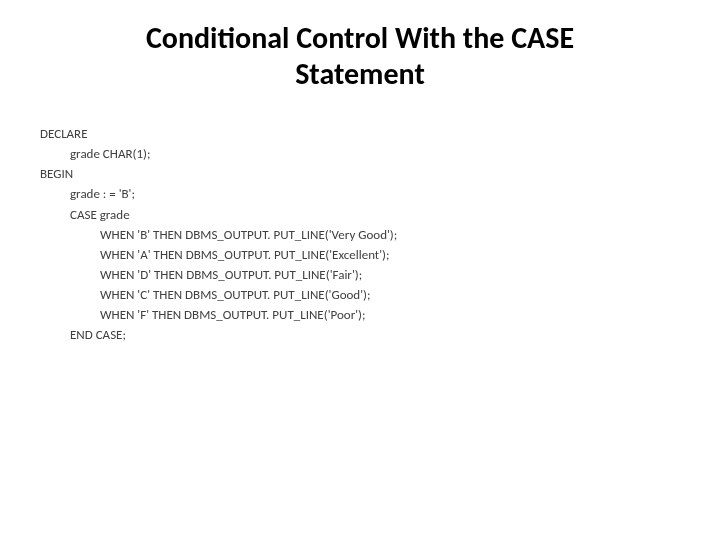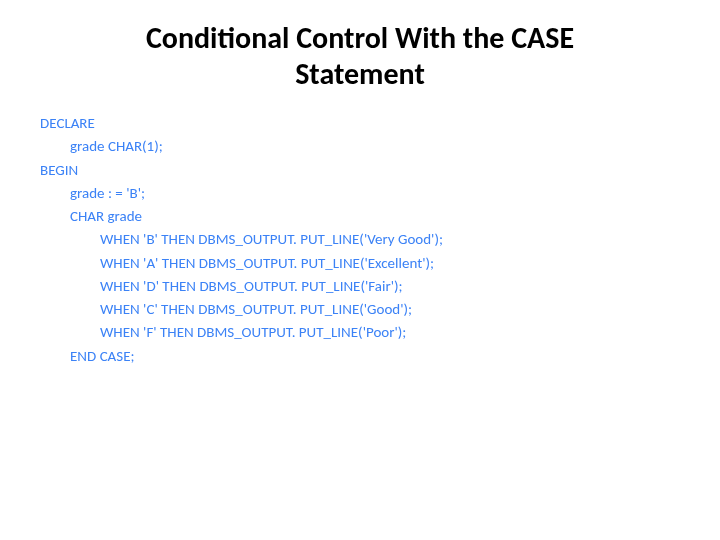--- a/index.html
+++ b/index.html
@@ -14,42 +14,42 @@
       width: 100%;
       height: 100%;
       padding: 20px 40px;
     }
     .title {
       font-size: 30px;
       font-weight: bold;
       color: #000000;
       text-align: center;
       line-height: 1.2;
-      margin-bottom: 20px;
+      margin-bottom: 32px;
       padding: 0 40px;
     }
     .code-block {
-      font-size: 15px;
-      color: #3b82f6;
+      font-size: 13px;
+      color: #404040;
       line-height: 1.55;
     }
     .indent-1 { padding-left: 30px; }
     .indent-2 { padding-left: 60px; }
   </style>
 </head>
 <body>
 
 <div class="slide">
   <h1 class="title">Conditional Control With the CASE Statement</h1>
   <div class="code-block">
     <div>DECLARE</div>
     <div class="indent-1">grade CHAR(1);</div>
     <div>BEGIN</div>
     <div class="indent-1">grade : = 'B';</div>
-    <div class="indent-1">CHAR grade</div>
+    <div class="indent-1">CASE grade</div>
     <div class="indent-2">WHEN 'B' THEN DBMS_OUTPUT. PUT_LINE('Very Good');</div>
     <div class="indent-2">WHEN 'A' THEN DBMS_OUTPUT. PUT_LINE('Excellent');</div>
     <div class="indent-2">WHEN 'D' THEN DBMS_OUTPUT. PUT_LINE('Fair');</div>
     <div class="indent-2">WHEN 'C' THEN DBMS_OUTPUT. PUT_LINE('Good');</div>
     <div class="indent-2">WHEN 'F' THEN DBMS_OUTPUT. PUT_LINE('Poor');</div>
     <div class="indent-1">END CASE;</div>
   </div>
 </div>
 
 </body></html>

